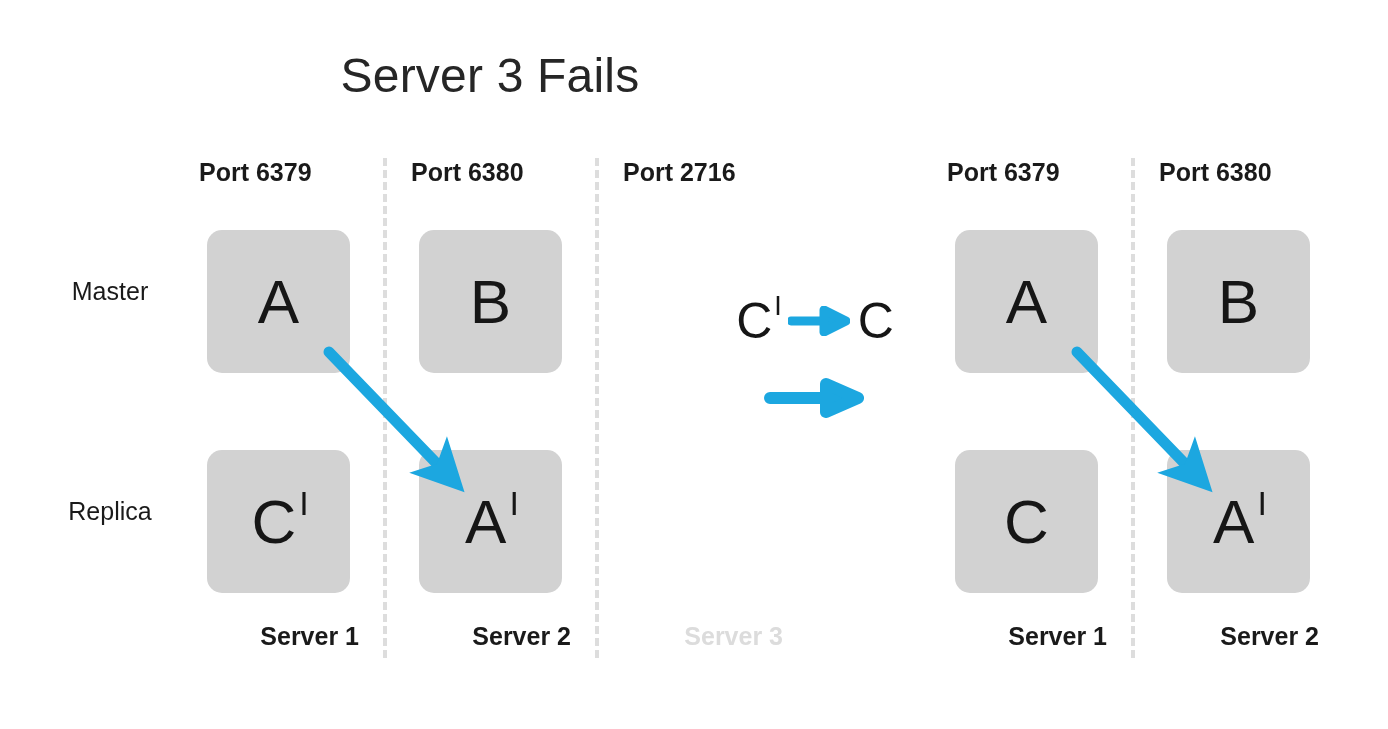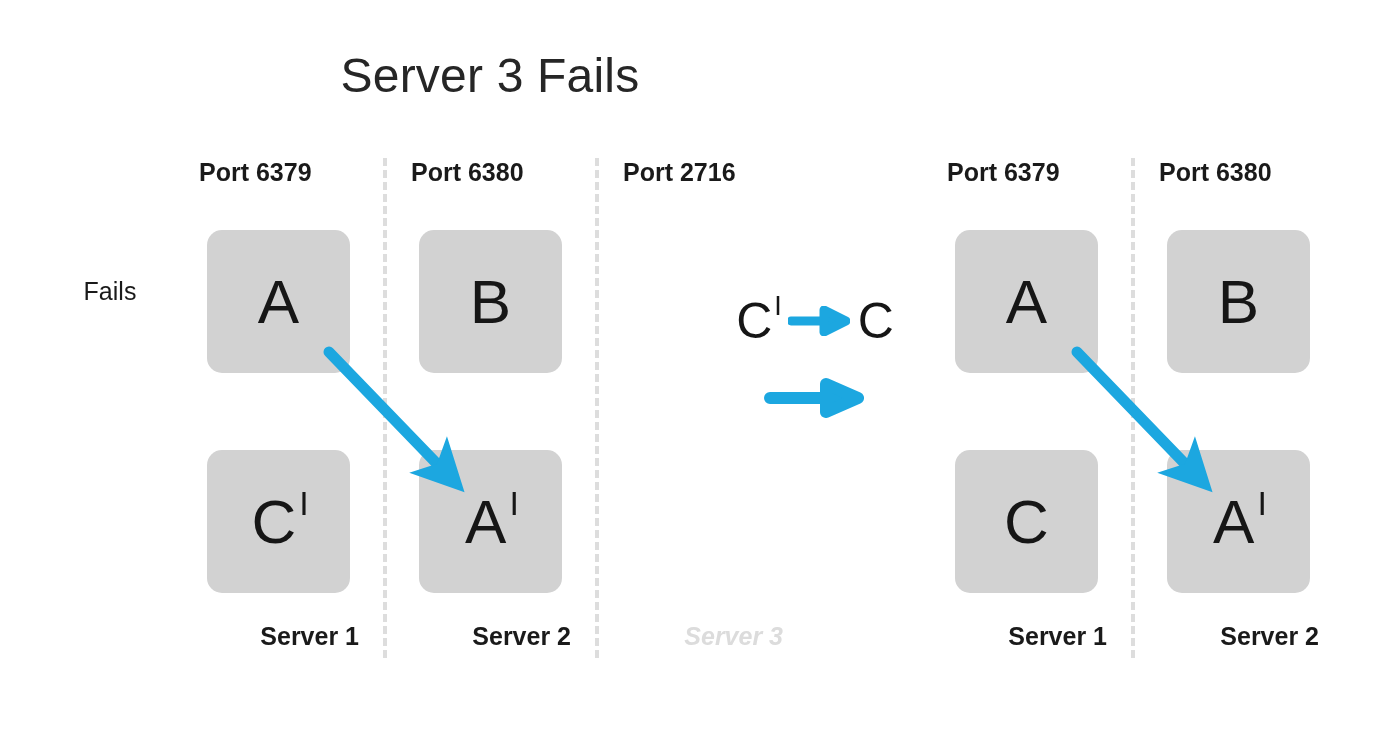--- a/index.html
+++ b/index.html
@@ -77,21 +77,21 @@
     position: absolute;
     top: 464px;
     left: 0;
     width: 160px;
     text-align: right;
     font-size: 25px;
     font-weight: 700;
     color: #1a1a1a;
     white-space: nowrap;
   }
-  .server-label.faded { color: #dcdcdc; font-style: italic; }
+  .server-label.faded { color: #dcdcdc; }
 
   
   .node {
     position: absolute;
     left: 8px;
     width: 143px;
     height: 143px;
     background: #d2d2d2;
     border-radius: 15px;
     display: flex;
@@ -163,21 +163,22 @@
     pointer-events: none;
   }
 </style>
 </head>
 <body>
 
 <div id="stage">
 
   <div id="title">Server 3 Fails</div>
 
-  <div class="row-label" id="label-master">Fails</div>
+  <div class="row-label" id="label-master">Master</div>
+  <div class="row-label" id="label-replica">Replica</div>
 
   <div class="divider" style="left:383px;"></div>
   <div class="divider" style="left:595px;"></div>
 
   <div class="column" style="left:199px;">
     <div class="port-label">Port 6379</div>
     <div class="node master">
       <span class="node-text"><span>A</span><sup class="prime"></sup></span>
     </div>
     <div class="node replica">

